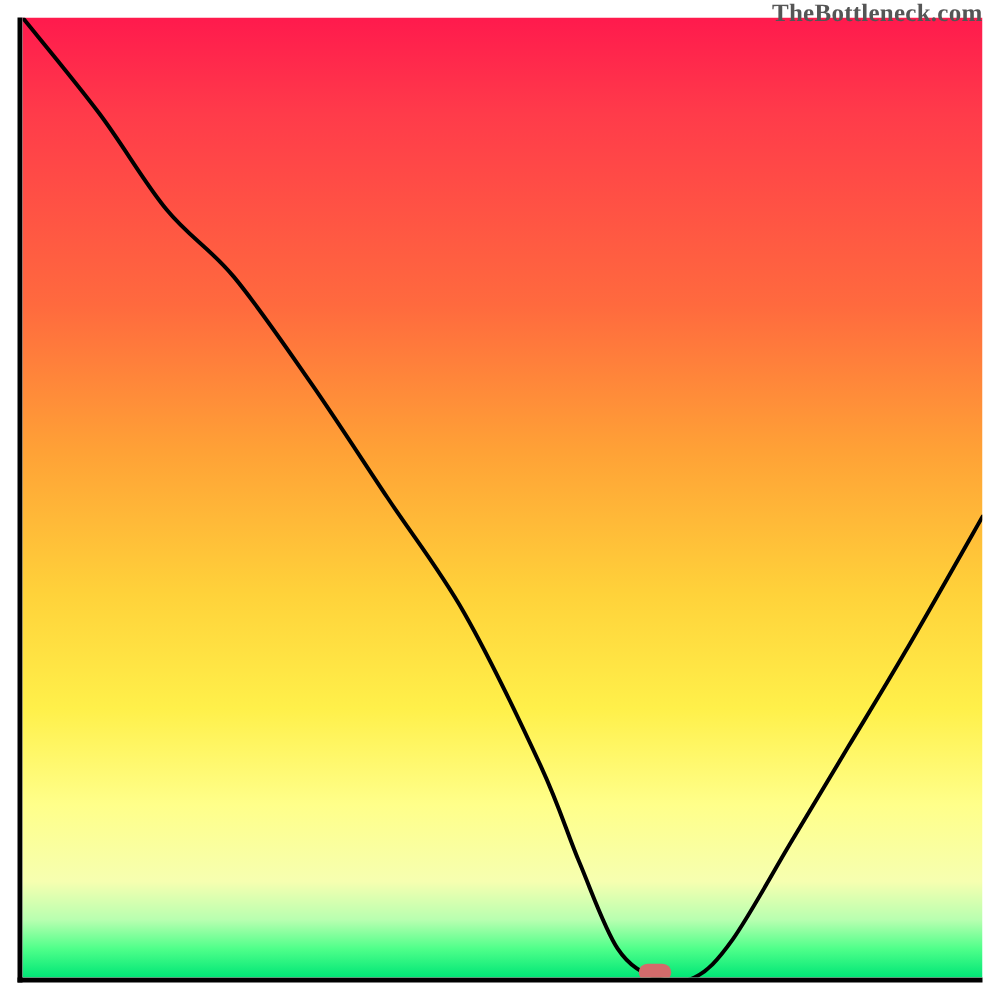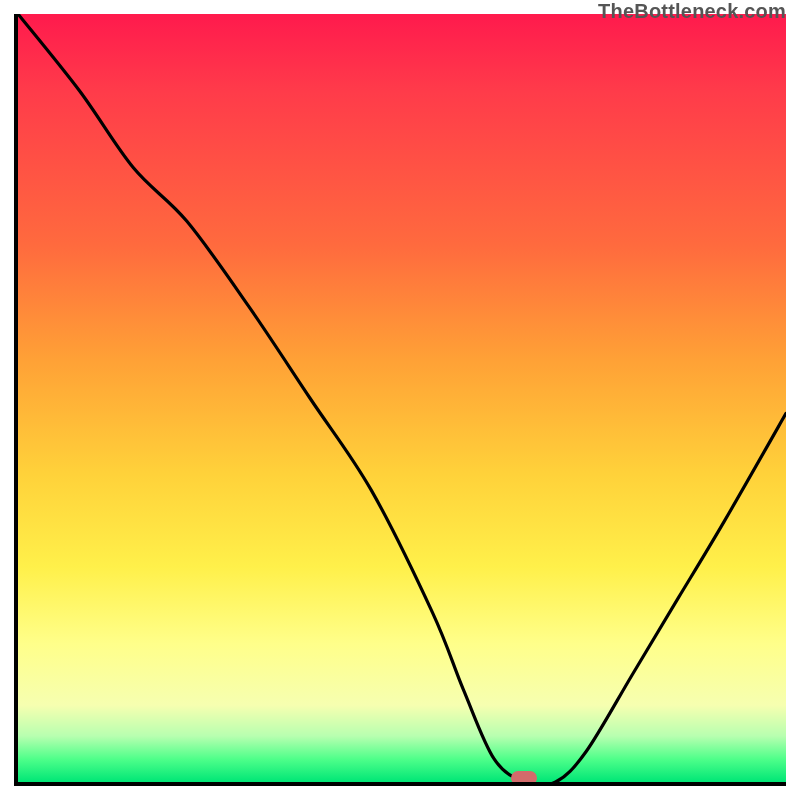--- a/index.html
+++ b/index.html
@@ -7,20 +7,21 @@
     padding: 0;
     width: 800px;
     height: 800px;
     background: #ffffff;
     font-family: Arial, Helvetica, sans-serif;
   }
   .chart-wrap {
     position: relative;
     width: 800px;
     height: 800px;
+    font-family: Liberation Serif, serif;
   }
   .plot-area {
     position: absolute;
     left: 14px;
     top: 14px;
     width: 772px;
     height: 772px;
     box-sizing: border-box;
     border-left: 4px solid #000;
     border-bottom: 4px solid #000;

